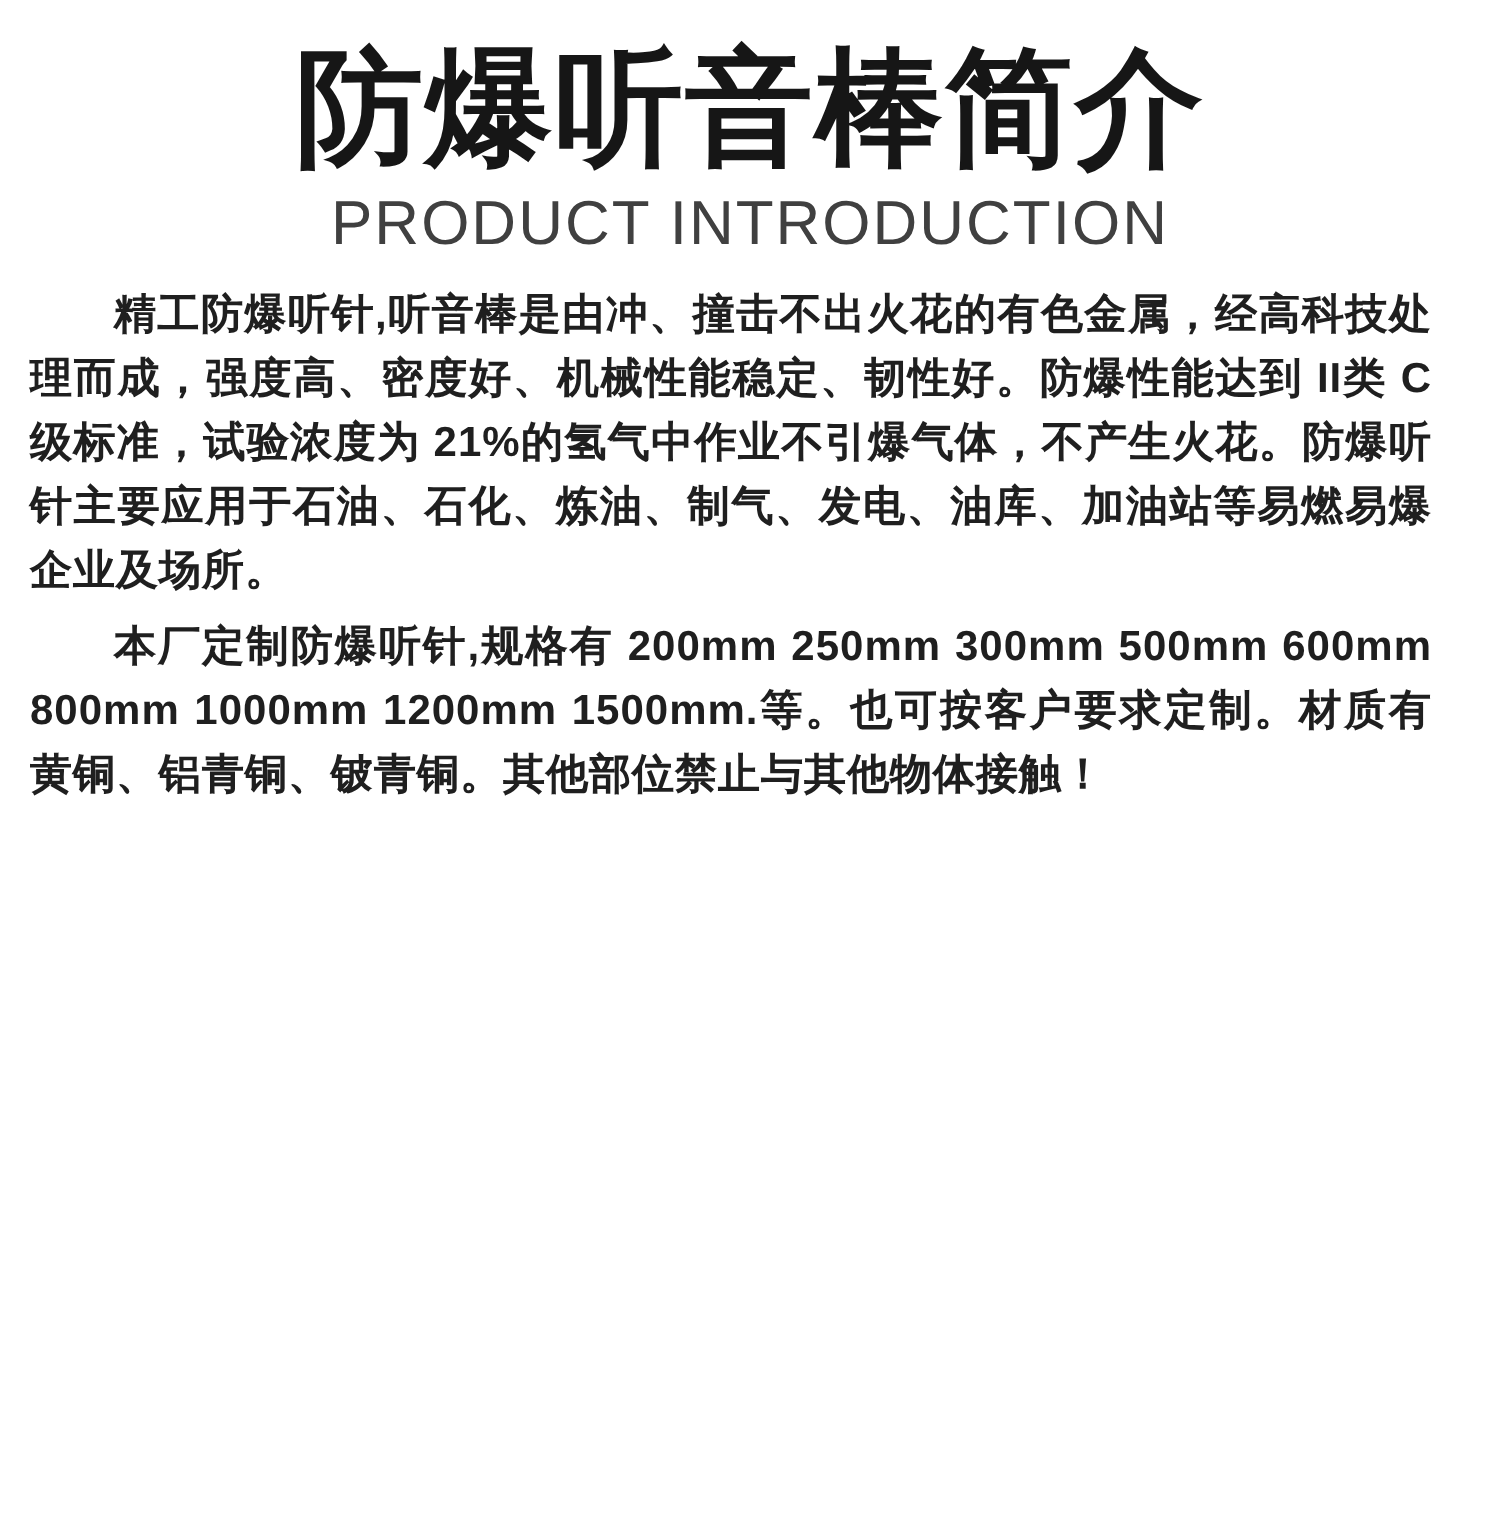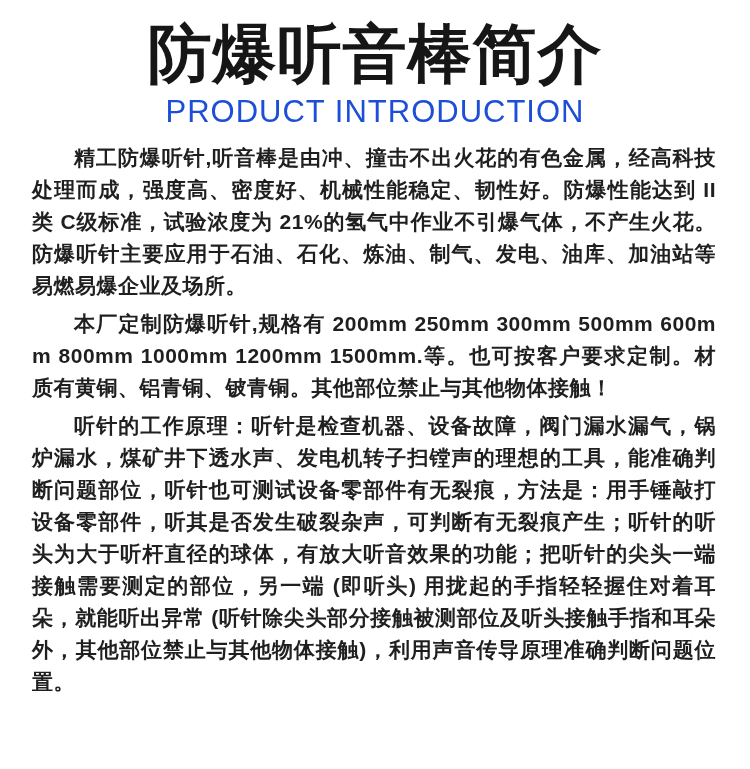--- a/index.html
+++ b/index.html
@@ -28,26 +28,25 @@
     letter-spacing: 1px;
     color: #161616;
   }
   .page-subtitle {
     margin: 2px 0 0 0;
     text-align: center;
     font-size: 31px;
     line-height: 36px;
     font-weight: 400;
     letter-spacing: 1px;
-    color: #1d4ed8;
+    color: #404040;
   }
   .content {
     margin-top: 12px;
     padding: 0 34px 0 15px;
-    margin-left: 17px;
   }
   .content p {
     margin: 0 0 6px 0;
     font-size: 21px;
     line-height: 32px;
     font-weight: 700;
     letter-spacing: 0.5px;
     text-align: justify;
     text-justify: inter-character;
     text-indent: 2em;
@@ -59,15 +58,14 @@
 <body>
 
 <div class="page">
   <h1 class="page-title">防爆听音棒简介</h1>
 
   <h2 class="page-subtitle">PRODUCT INTRODUCTION</h2>
 
   <div class="content">
     <p>精工防爆听针,听音棒是由冲、撞击不出火花的有色金属，经高科技处理而成，强度高、密度好、机械性能稳定、韧性好。防爆性能达到 II类 C级标准，试验浓度为 21%的氢气中作业不引爆气体，不产生火花。防爆听针主要应用于石油、石化、炼油、制气、发电、油库、加油站等易燃易爆企业及场所。</p>
     <p>本厂定制防爆听针,规格有 200mm 250mm 300mm 500mm 600mm 800mm 1000mm 1200mm 1500mm.等。也可按客户要求定制。材质有黄铜、铝青铜、铍青铜。其他部位禁止与其他物体接触！</p>
-    <p>听针的工作原理：听针是检查机器、设备故障，阀门漏水漏气，锅炉漏水，煤矿井下透水声、发电机转子扫镗声的理想的工具，能准确判断问题部位，听针也可测试设备零部件有无裂痕，方法是：用手锤敲打设备零部件，听其是否发生破裂杂声，可判断有无裂痕产生；听针的听头为大于听杆直径的球体，有放大听音效果的功能；把听针的尖头一端接触需要测定的部位，另一端 (即听头) 用拢起的手指轻轻握住对着耳朵，就能听出异常 (听针除尖头部分接触被测部位及听头接触手指和耳朵外，其他部位禁止与其他物体接触)，利用声音传导原理准确判断问题位置。</p>
   </div>
 </div>
 
 </body></html>

